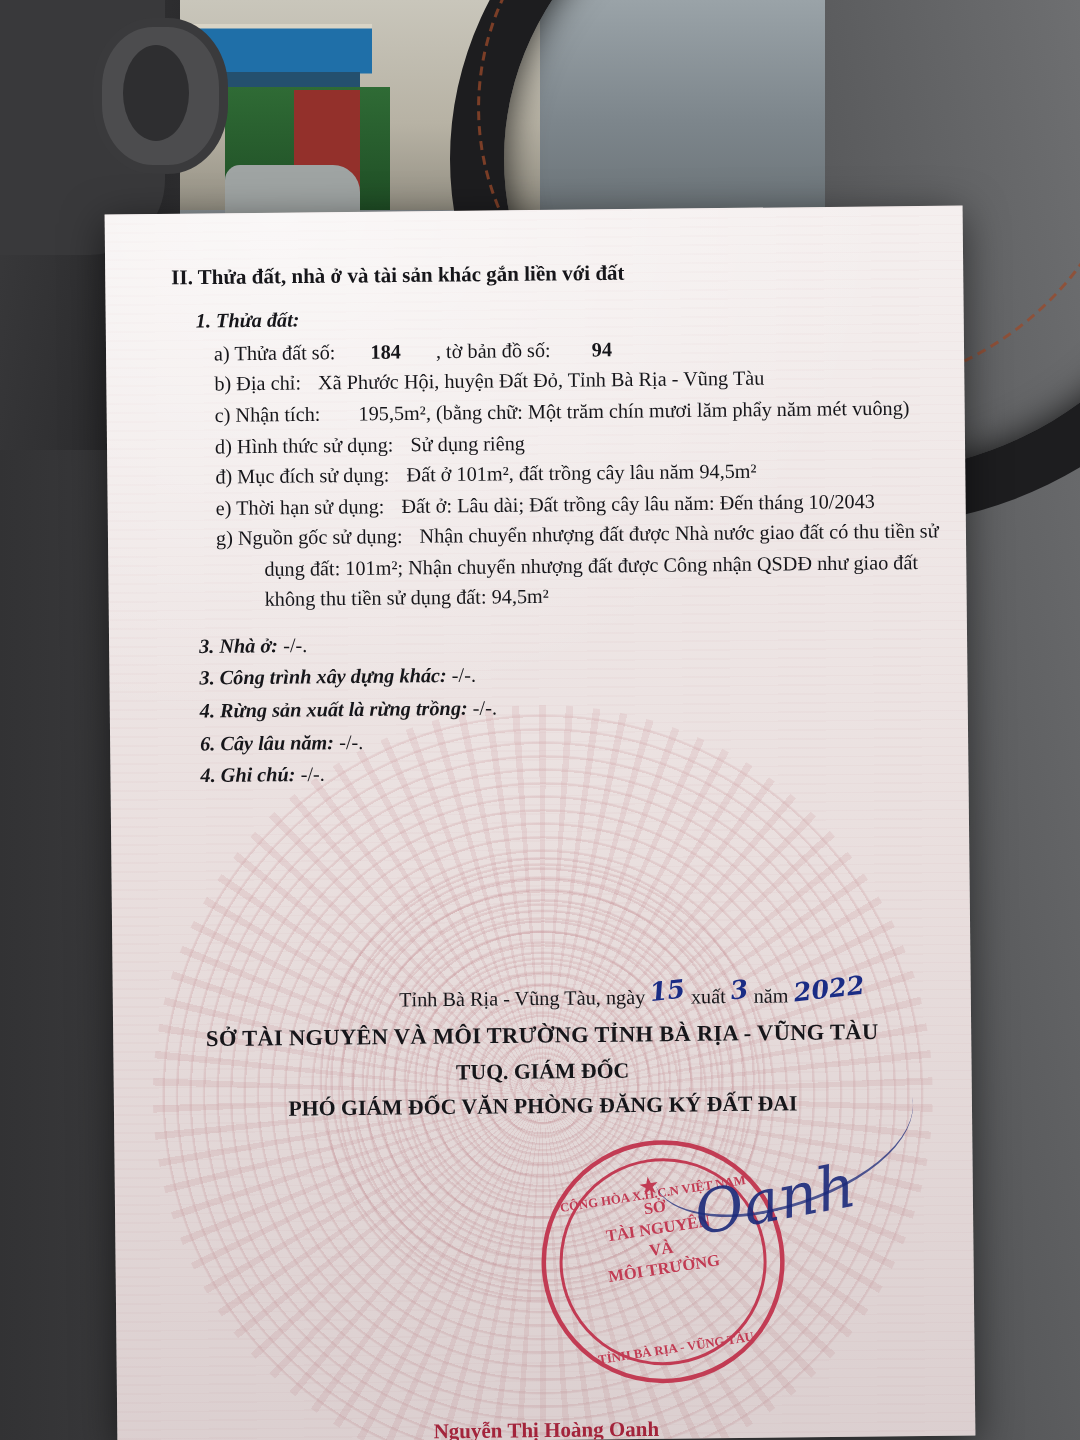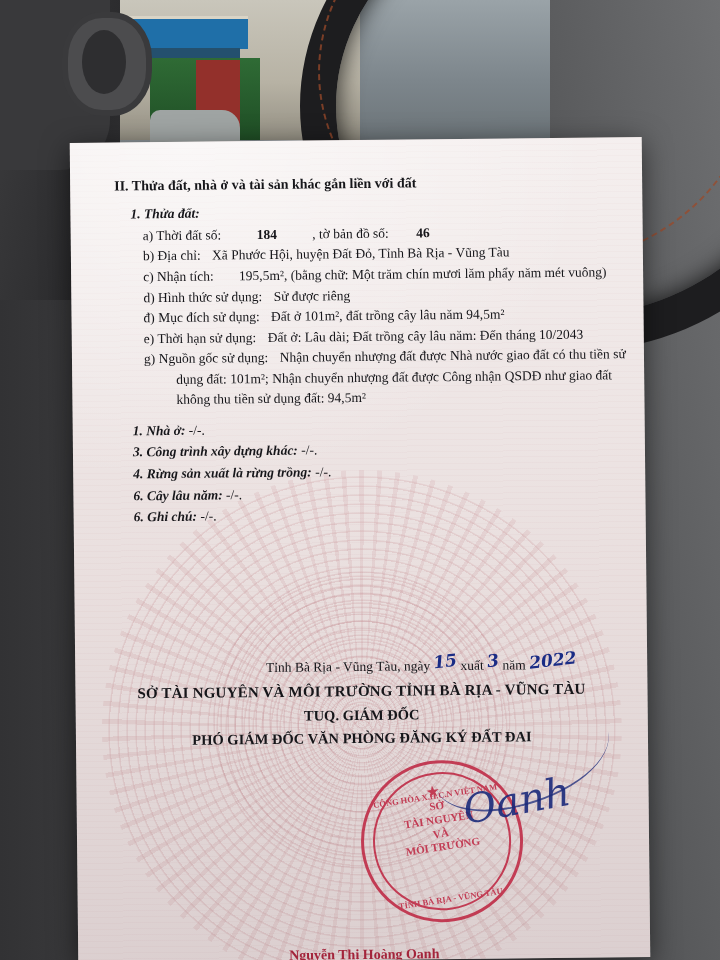--- a/index.html
+++ b/index.html
@@ -386,39 +386,39 @@
     <div class="paper-lines"></div>
     <div class="paper-light"></div>
 
     <div class="content">
 
       <div class="sec-title">II. Thửa đất, nhà ở và tài sản khác gắn liền với đất</div>
 
       <div class="sub-title">1. Thửa đất:</div>
 
       <div class="row">
-        <span>a) Thời đất số:</span>
-        <span class="bold" style="margin:0 32px;">184</span>
+        <span>a) Thửa đất số:</span>
+        <span class="bold" style="margin:0 20px;">184</span>
         <span>, tờ bản đồ số:</span>
-        <span class="bold" style="margin-left:24px;">46</span>
+        <span class="bold" style="margin-left:24px;">94</span>
       </div>
 
       <div class="row">
         <span>b) Địa chỉ:</span>
         <span style="margin-left:8px;">Xã Phước Hội, huyện Đất Đỏ, Tỉnh Bà Rịa - Vũng Tàu</span>
       </div>
 
       <div class="row">
         <span>c) Nhận tích:</span>
         <span style="margin-left:22px;">195,5m², (bằng chữ: Một trăm chín mươi lăm phẩy năm mét vuông)</span>
       </div>
 
       <div class="row">
         <span>d) Hình thức sử dụng:</span>
-        <span style="margin-left:8px;">Sử được riêng</span>
+        <span style="margin-left:8px;">Sử dụng riêng</span>
       </div>
 
       <div class="row">
         <span>đ) Mục đích sử dụng:</span>
         <span style="margin-left:8px;">Đất ở 101m², đất trồng cây lâu năm 94,5m²</span>
       </div>
 
       <div class="row">
         <span>e) Thời hạn sử dụng:</span>
         <span style="margin-left:8px;">Đất ở: Lâu dài; Đất trồng cây lâu năm: Đến tháng 10/2043</span>
@@ -427,37 +427,37 @@
       <div class="row">
         <span>g) Nguồn gốc sử dụng:</span>
         <span style="margin-left:8px;">Nhận chuyển nhượng đất được Nhà nước giao đất có thu tiền sử</span>
       </div>
       <div class="row indent2">dụng đất: 101m²; Nhận chuyển nhượng đất được Công nhận QSDĐ như giao đất</div>
       <div class="row indent2">không thu tiền sử dụng đất: 94,5m²</div>
 
       <div class="gap"></div>
 
       <div class="numbered">
-        <span>1. Nhà ở:</span>
+        <span>3. Nhà ở:</span>
         <span class="plain">-/-.</span>
       </div>
       <div class="numbered">
         <span>3. Công trình xây dựng khác:</span>
         <span class="plain">-/-.</span>
       </div>
       <div class="numbered">
         <span>4. Rừng sản xuất là rừng trồng:</span>
         <span class="plain">-/-.</span>
       </div>
       <div class="numbered">
         <span>6. Cây lâu năm:</span>
         <span class="plain">-/-.</span>
       </div>
       <div class="numbered">
-        <span>6. Ghi chú:</span>
+        <span>4. Ghi chú:</span>
         <span class="plain">-/-.</span>
       </div>
 
       <div class="footer">
 
         <div class="place-date">
           <span>Tỉnh Bà Rịa - Vũng Tàu, ngày</span>
           <span class="hand">15</span>
           <span>xuất</span>
           <span class="hand">3</span>

